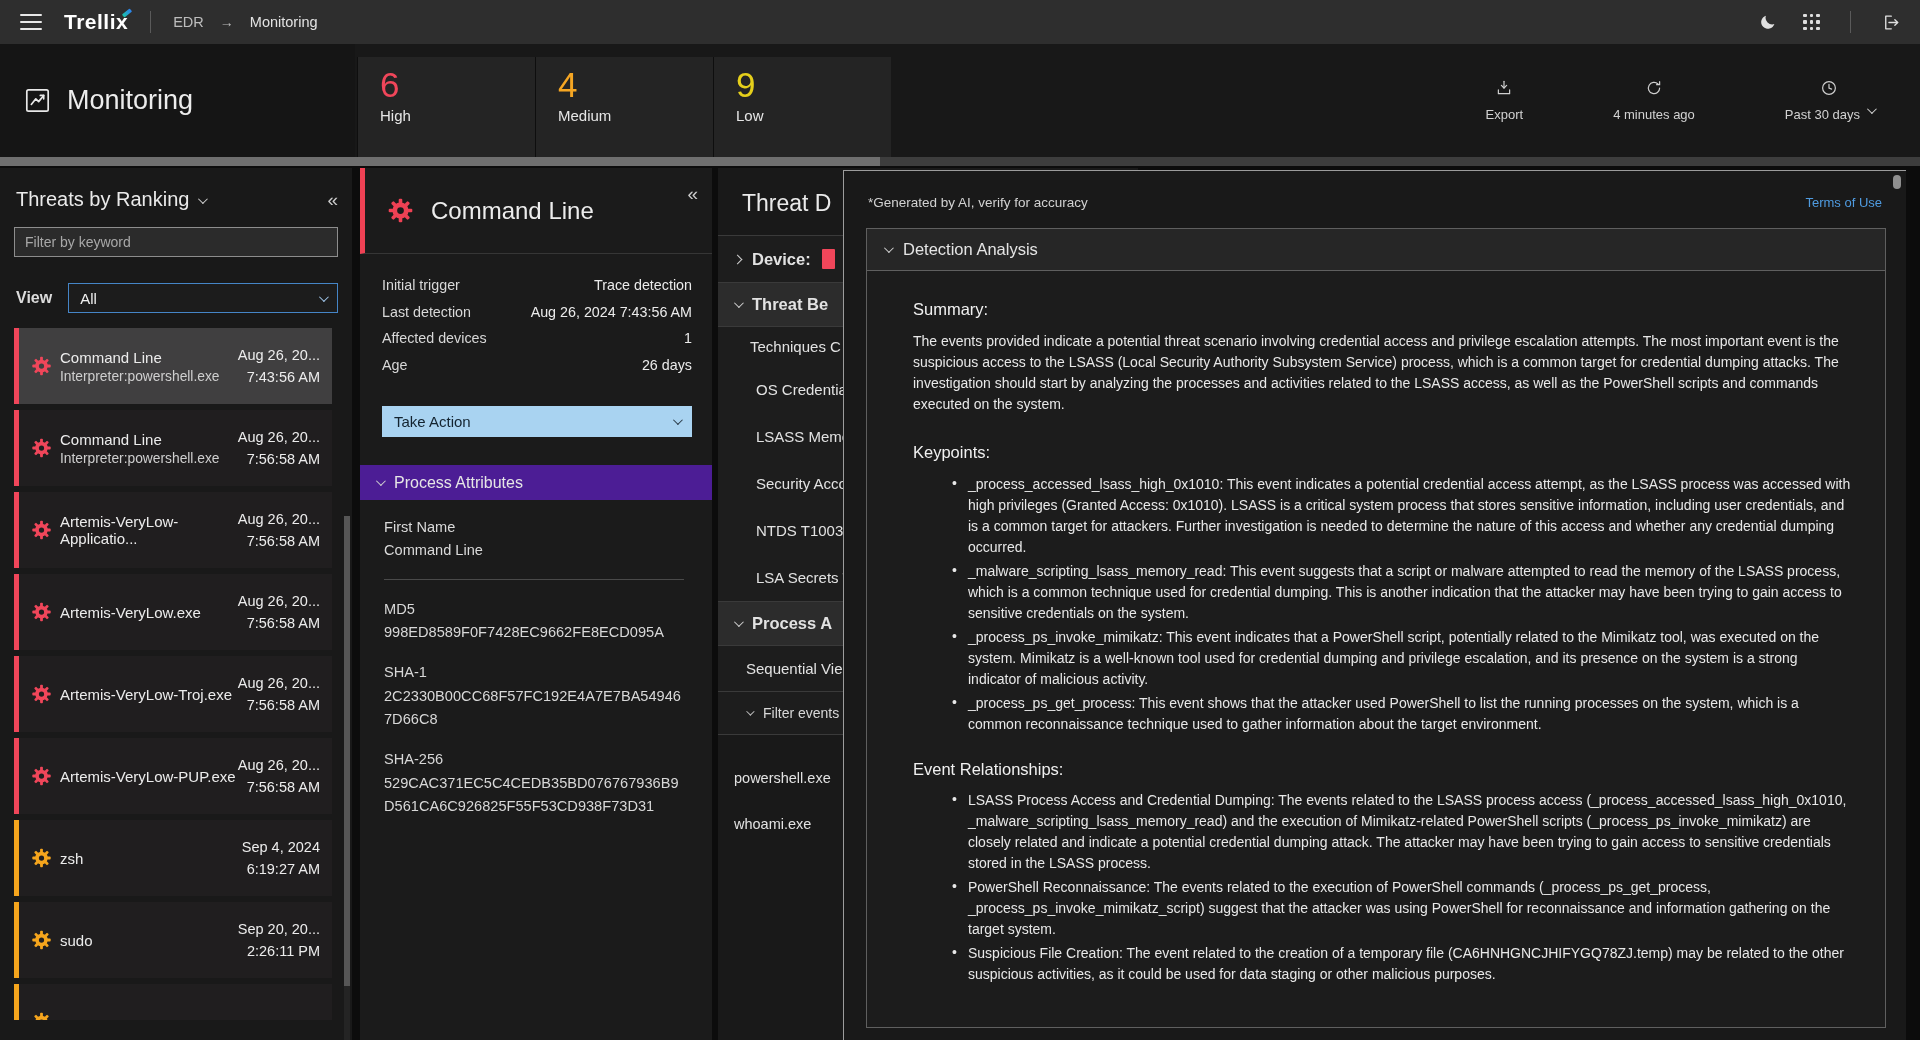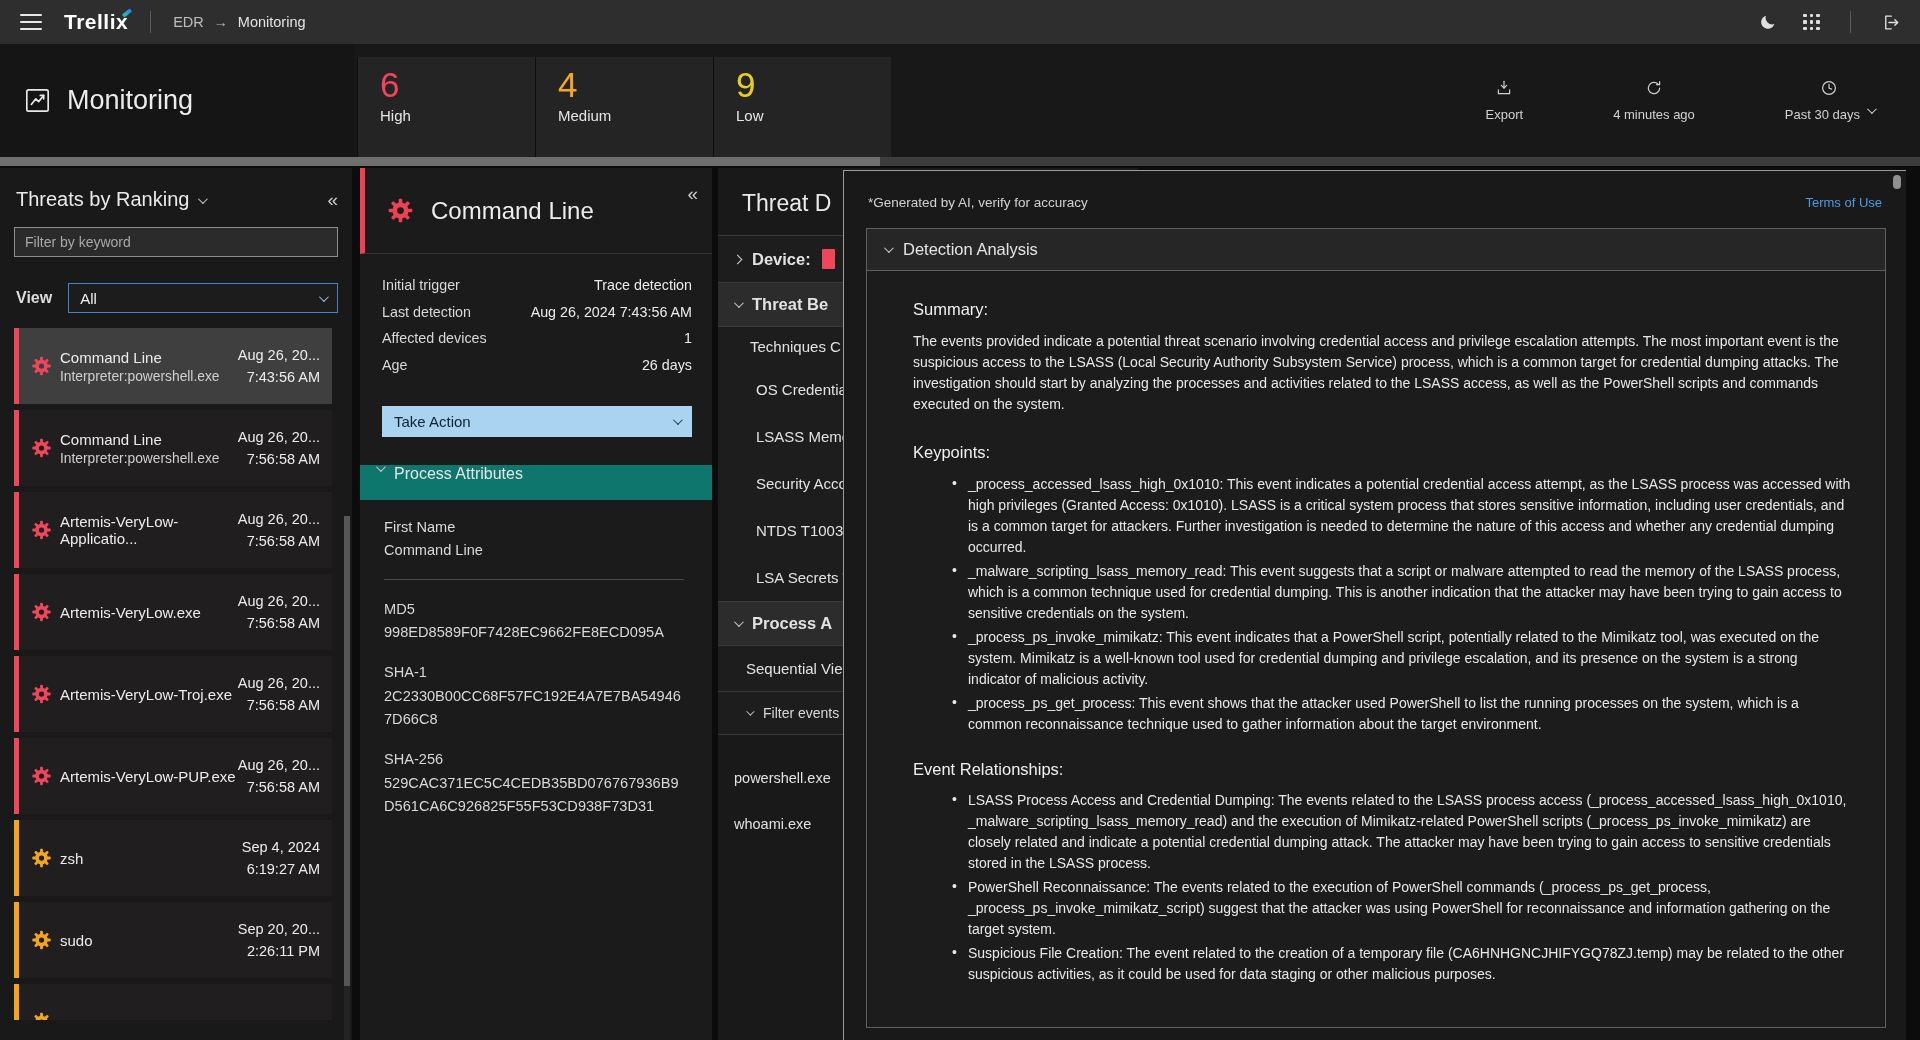--- a/index.html
+++ b/index.html
@@ -9,21 +9,21 @@
 
   
   .topbar { position:absolute; left:0; top:0; width:1920px; height:44px; background:#2e2e2e;
     display:flex; align-items:center; padding:0 20px; z-index:20; }
   .hamburger { width:22px; height:16px; display:flex; flex-direction:column; justify-content:space-between; cursor:pointer; }
   .hamburger i { display:block; height:2px; background:#e8e8e8; border-radius:1px; }
   .logo { font-size:21px; font-weight:700; color:#ffffff; letter-spacing:.5px; margin-left:22px; position:relative; }
   .logo .accent { position:absolute; right:-4px; top:1px; width:10px; height:4px;
     background:linear-gradient(90deg,#19c5a8,#2d7ff0); transform:rotate(-38deg); border-radius:1px; }
   .tb-div { width:1px; height:22px; background:#5a5a5a; margin:0 22px; }
-  .crumb { display:flex; align-items:center; gap:10px; font-size:14.5px; }
+  .crumb { display:flex; align-items:center; gap:16px; font-size:14.5px; }
   .crumb .app { color:#bdbdbd; cursor:pointer; }
   .crumb .arr { color:#bdbdbd; font-size:14px; }
   .crumb .page { color:#e3e3e3; }
   .tb-right { margin-left:auto; display:flex; align-items:center; gap:26px; }
   .tb-icon { color:#dedede; cursor:pointer; display:flex; align-items:center; }
   .dots { width:17px; height:17px; display:grid; grid-template-columns:repeat(3,1fr); gap:2.5px; }
   .dots i { width:3.5px; height:3.5px; background:#dedede; border-radius:1px; }
 
   
   .statsrow { position:absolute; left:0; top:44px; width:1920px; height:113px; background:#181818; }
@@ -86,21 +86,21 @@
   .pd-head .gear2 { width:27px; height:27px; color:#ef4154; }
   .pd-head .gear2 svg { width:100%; height:100%; }
   .pd-title { font-size:24px; color:#ededed; }
   .pd-head .collapse { position:absolute; right:14px; top:16px; margin:0; }
   .pd-fields { padding:18px 20px 6px 22px; }
   .pd-row { display:flex; justify-content:space-between; font-size:14.3px; height:26.5px; align-items:center; }
   .pd-row .k { color:#d8d8d8; } .pd-row .v { color:#ebebeb; }
   .take-action { margin:22px 20px 0 22px; width:310px; height:31px; background:#a9d3f1; color:#13232f;
     display:flex; align-items:center; padding:0 12px; font-size:15px; cursor:pointer; border:none; font-family:inherit; }
   .take-action .cv { margin-left:auto; color:#2a3b48; }
-  .sec-head { margin-top:28px; height:35px; background:#0f766e; display:flex; align-items:flex-start; gap:11px;
+  .sec-head { margin-top:28px; height:35px; background:#4c1d95; display:flex; align-items:center; gap:11px;
     padding:0 16px; font-size:16px; color:#e6e6e6; cursor:pointer; }
   .sec-head .cv { color:#cfcfcf; }
   .pd-attrs { padding:16px 20px 0 24px; font-size:14.6px; color:#dadada; line-height:1.6; }
   .pd-attrs .hr { border-top:1px solid #4a4a4a; margin:16px 0 18px 0; width:300px; }
   .hash-group { margin-bottom:17px; width:300px; word-break:break-all; }
   .hash-group .hl { color:#d8d8d8; } .hash-group .hv { color:#d8d8d8; }
 
   
   .panel-td { position:absolute; left:718px; top:168px; width:420px; height:872px; background:#191919; z-index:1; overflow:hidden; }
   .td-title { font-size:23px; color:#eaeaea; padding:22px 0 18px 24px; }

